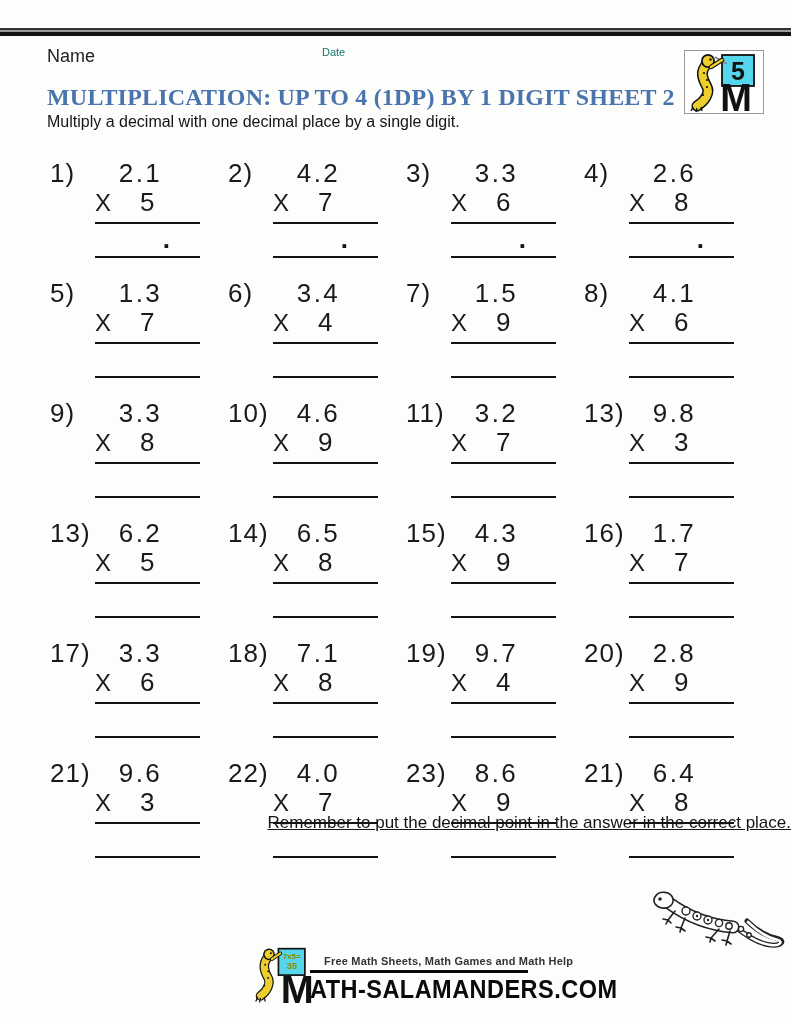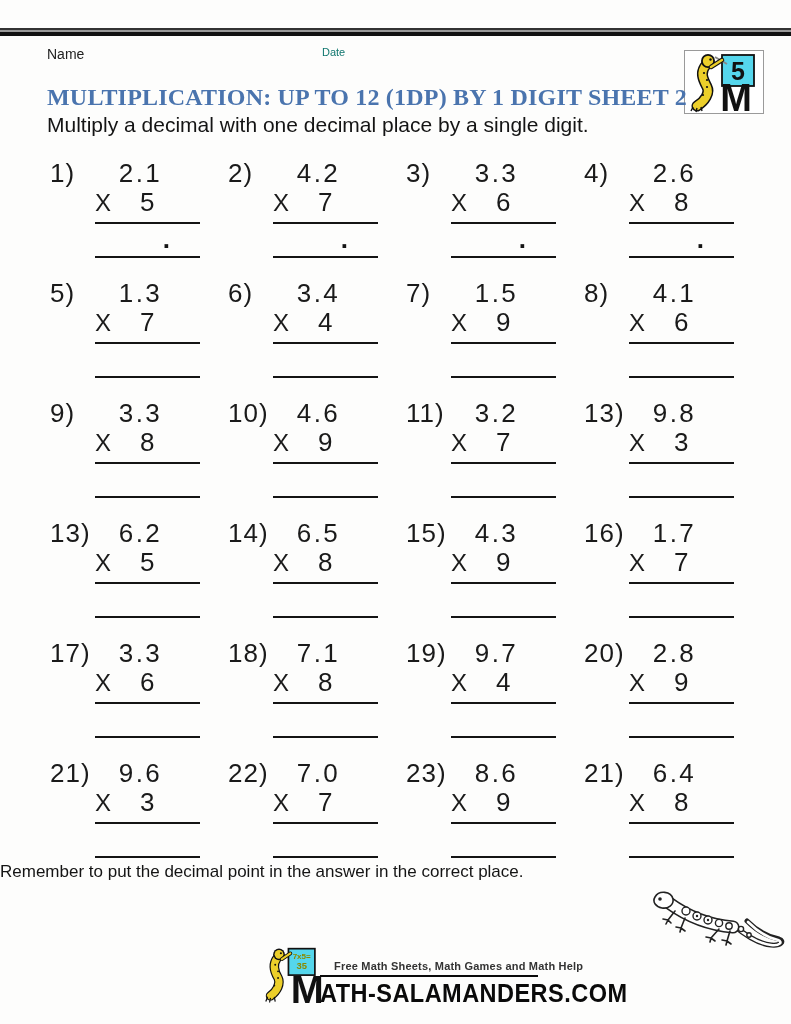--- a/index.html
+++ b/index.html
@@ -5,61 +5,61 @@
   html,body{margin:0;padding:0;}
   body{
     width:791px;height:1024px;position:relative;overflow:hidden;
     background:#fdfdfc;color:#1a1a1a;
     font-family:"Liberation Sans","DejaVu Sans",sans-serif;
   }
   .top-bar{
     position:absolute;top:28px;left:0;width:791px;height:8px;
     background:linear-gradient(to bottom,#333 0 2px,#999 2px 4px,#111 4px 8px);
   }
-  .name-label{position:absolute;top:46px;left:47px;font-size:14px;color:#222;}
+  .name-label{position:absolute;top:46px;left:47px;font-size:18px;color:#222;}
   .date-label{position:absolute;top:46px;left:322px;font-size:11px;color:#0f766e;}
   .corner-logo{
     position:absolute;top:50px;right:27px;width:80px;height:64px;
     border:1px solid #9a9a9a;background:#fff;box-sizing:border-box;
   }
   .corner-logo svg{width:100%;height:100%;display:block;}
   .page-title{
     position:absolute;top:84px;left:47px;width:640px;
     font-family:"Liberation Serif","DejaVu Serif",serif;
     font-size:24px;font-weight:600;letter-spacing:.2px;
     color:var(--title-blue,#4a74ae);white-space:nowrap;
   }
-  .page-subtitle{position:absolute;top:113px;left:47px;font-size:21px;color:#141414;}
+  .page-subtitle{position:absolute;top:113px;left:47px;font-size:16px;color:#141414;}
 
   .problems-grid{
     position:absolute;top:158px;left:50px;width:700px;
     display:grid;grid-template-columns:repeat(4,150px);
     column-gap:28px;grid-auto-rows:120px;
   }
   .problem{width:150px;font-size:26px;}
   .prob-head{display:flex;height:30px;line-height:30px;}
   .prob-num{width:45px;flex:none;letter-spacing:1px;}
   .operand{flex:1;text-align:center;padding-right:14px;letter-spacing:2.5px;}
   .work{margin-left:45px;}
   .mult-row{display:flex;height:29px;line-height:29px;}
   .x-sym{font-size:24px;}
   .hline{height:2px;background:#141414;margin-top:5px;}
   .answer-space{
     height:27px;line-height:31px;text-align:right;padding-right:30px;
     font-size:26px;font-weight:bold;color:#141414;
   }
 
   .reminder{
-    position:absolute;top:862px;left:0;width:791px;text-align:left;
-    font-size:17px;color:#141414;
+    position:absolute;top:813px;left:0;width:791px;text-align:right;
+    font-size:17px;color:#141414;text-decoration:underline;
   }
   .salamander-art{position:absolute;top:889px;left:645px;width:145px;height:66px;}
   .salamander-art svg{width:100%;height:100%;display:block;}
 
-  .footer-logo{position:absolute;top:946px;left:262px;display:flex;align-items:flex-end;}
+  .footer-logo{position:absolute;top:946px;left:252px;display:flex;align-items:center;}
   .footer-icon{width:68px;height:62px;flex:none;}
   .footer-icon svg{width:100%;height:100%;display:block;}
   .footer-text{margin-left:-10px;padding-top:5px;}
   .tagline{font-size:11px;font-weight:bold;color:#333;padding-left:14px;letter-spacing:.2px;}
   .tag-rule{height:2.5px;background:#0a0a0a;width:218px;margin-top:3px;}
   .site-name{
     margin-top:2px;font-size:25px;font-weight:bold;color:#0a0a0a;
     letter-spacing:.5px;transform:scaleX(.94);transform-origin:left;white-space:nowrap;
   }
 
@@ -96,21 +96,21 @@
     <path class="sal-under" stroke-width="4.5" d="M26,16 L37,9"></path>
     <path class="sal-body" stroke-width="2.5" d="M26,16 L37,9"></path>
     <circle cx="19" cy="22" r="1.1" fill="#111"></circle>
     <circle cx="22" cy="29" r="1.1" fill="#111"></circle>
     <circle cx="22" cy="36" r="1.1" fill="#111"></circle>
     <circle cx="18" cy="44" r="1.1" fill="#111"></circle>
     <path d="M8,56 L6,60 M12,57 L11,61 M16,56 L17,60" stroke="#111" stroke-width="1.4" fill="none"></path>
   </svg>
 </div>
 
-<div class="page-title">MULTIPLICATION: UP TO 12 (1DP) BY 1 DIGIT SHEET 2</div>
+<div class="page-title">MULTIPLICATION: UP TO 4 (1DP) BY 1 DIGIT SHEET 2</div>
 <div class="page-subtitle">Multiply a decimal with one decimal place by a single digit.</div>
 
 <div class="problems-grid" id="problems-grid">
   <div class="problem">
     <div class="prob-head">
       <span class="prob-num">1)</span>
       <span class="operand">2.1</span>
     </div>
     <div class="work">
       <div class="mult-row">
@@ -439,21 +439,21 @@
       </div>
       <div class="hline"></div>
       <div class="answer-space"><span></span></div>
       <div class="hline"></div>
     </div>
   </div>
 
   <div class="problem">
     <div class="prob-head">
       <span class="prob-num">22)</span>
-      <span class="operand">7.0</span>
+      <span class="operand">4.0</span>
     </div>
     <div class="work">
       <div class="mult-row">
         <span class="x-sym">X</span>
         <span class="operand">7</span>
       </div>
       <div class="hline"></div>
       <div class="answer-space"><span></span></div>
       <div class="hline"></div>
     </div>

